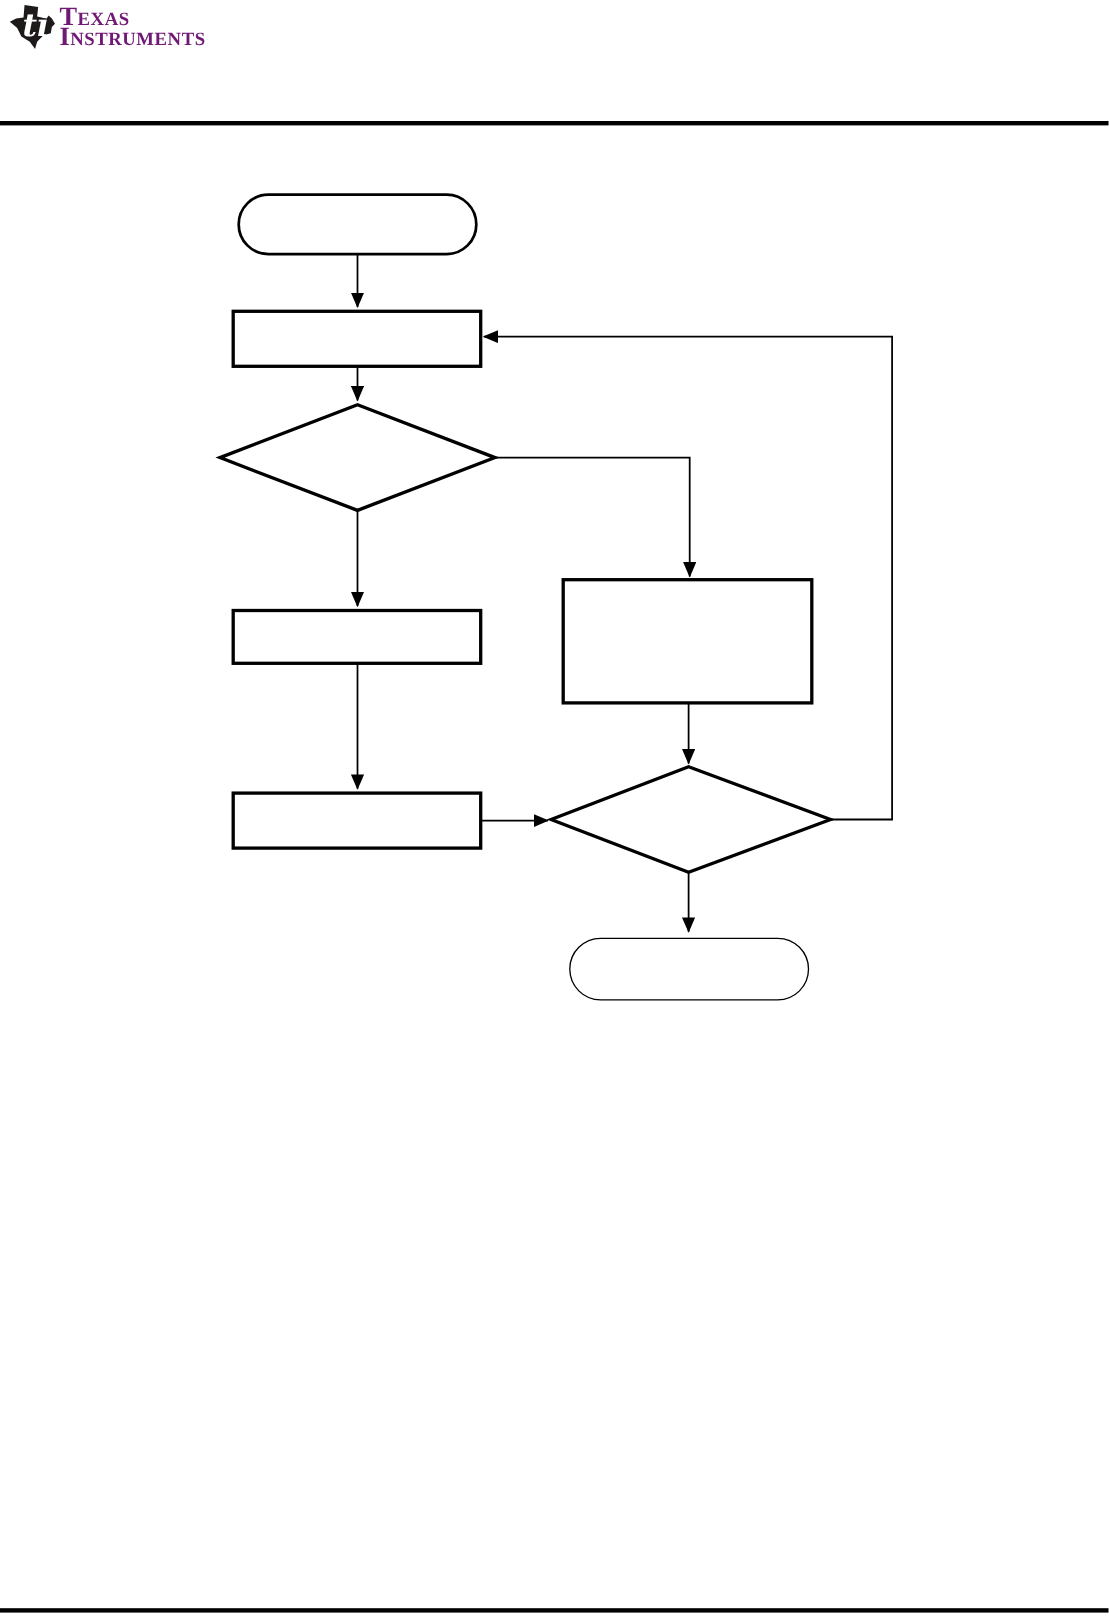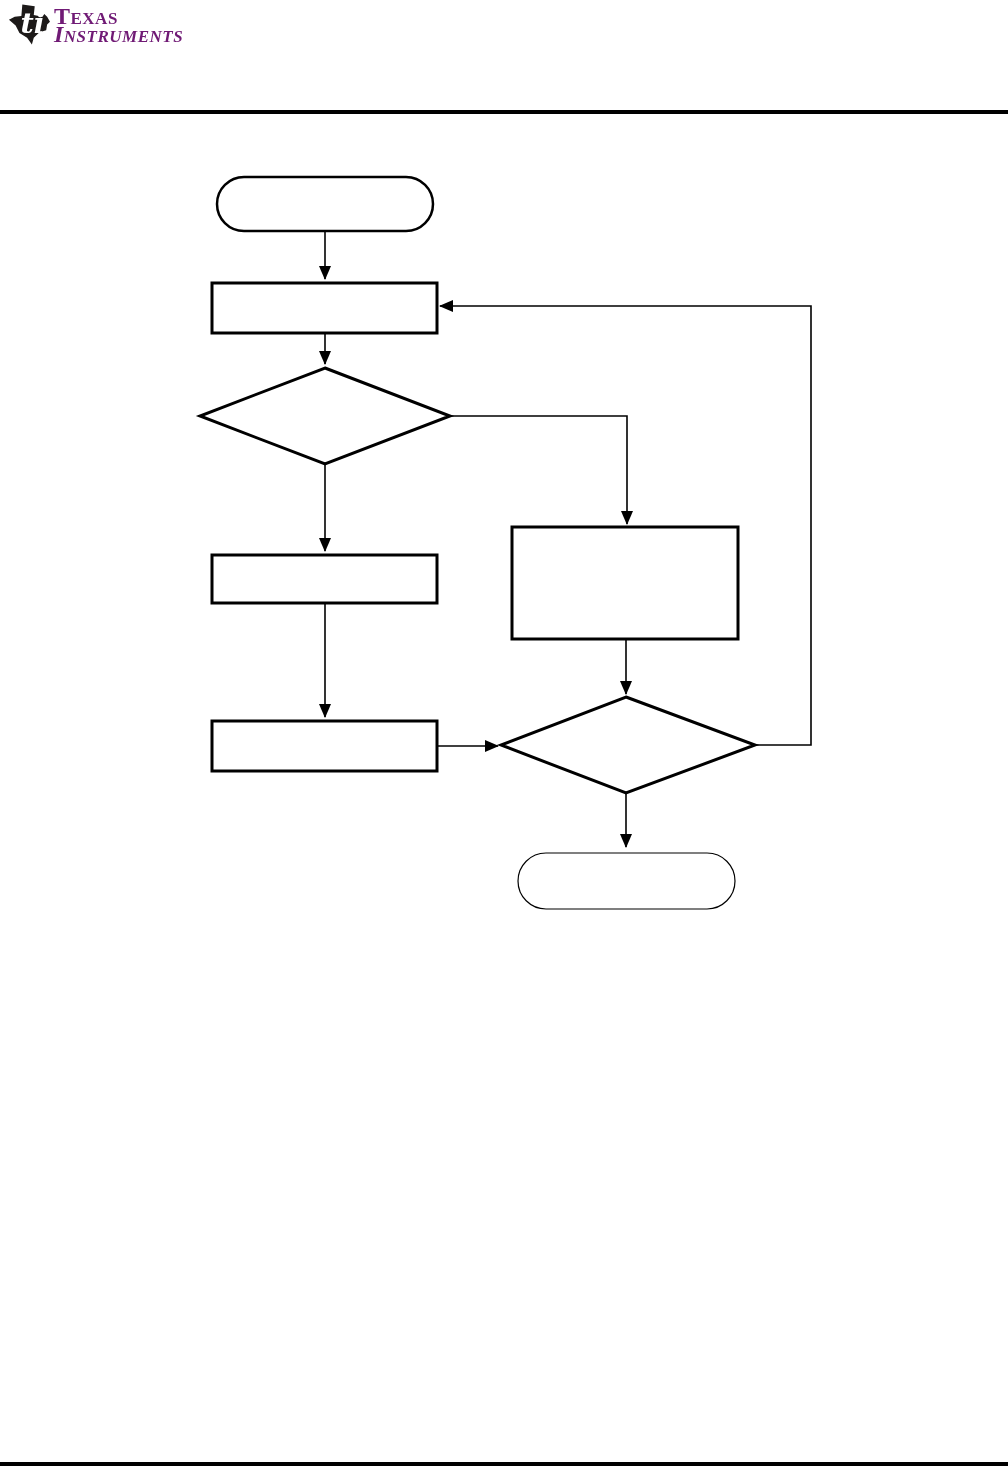--- a/index.html
+++ b/index.html
@@ -32,21 +32,21 @@
     margin-left: 4px;
     margin-top: 4px;
     color: #701a75;
     font-family: "Liberation Serif", serif;
     font-weight: 700;
     font-variant: small-caps;
     font-size: 24px;
     line-height: 18px;
     letter-spacing: 0.5px;
   }
-  #logo-text .l2 { padding-left: 0px; font-style: italic; }
+  #logo-text .l2 { padding-left: 0px; }
   .rule {
     position: absolute;
     left: 0;
     width: 1008px;
     height: 4px;
     background: #000000;
   }
   #top-rule { top: 110px; }
   #bottom-rule { top: 1462px; }
   

